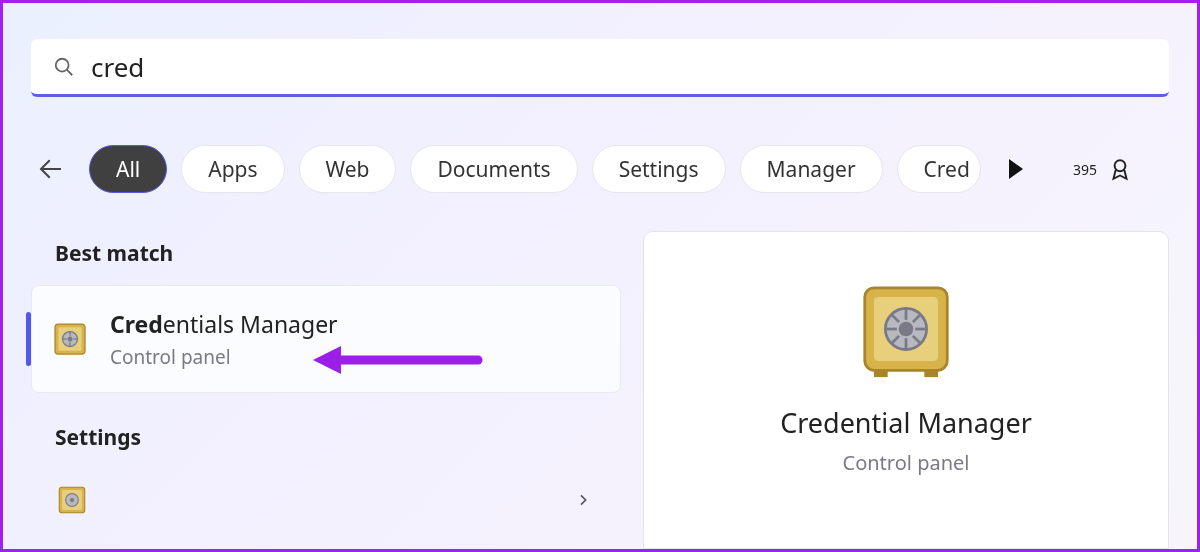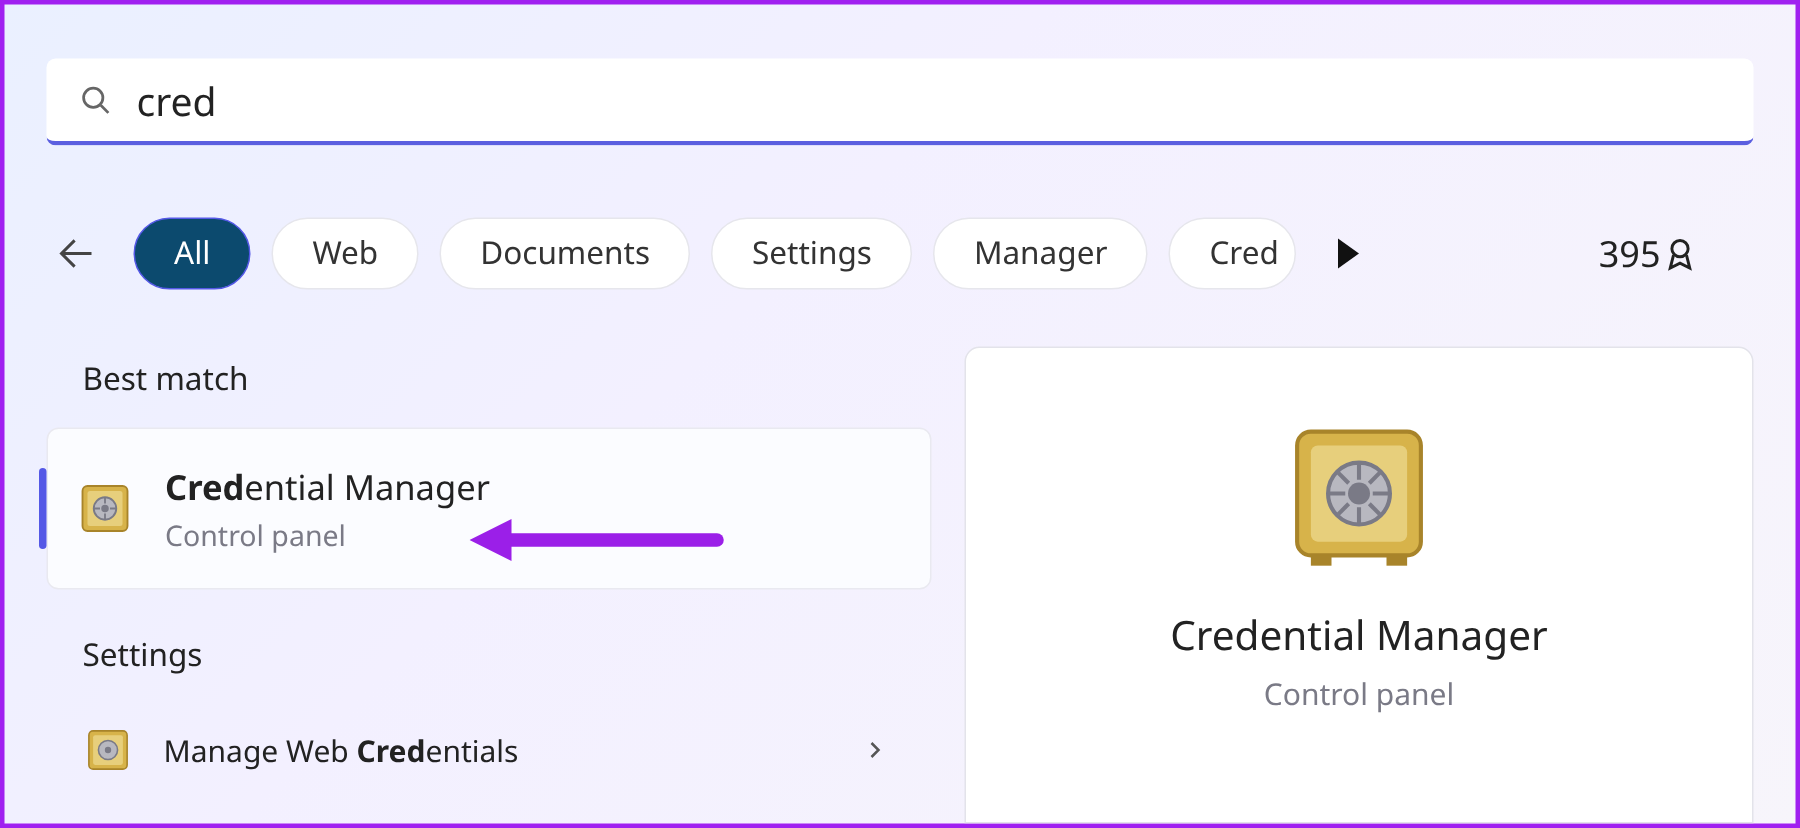--- a/index.html
+++ b/index.html
@@ -8,28 +8,28 @@
 
   
   .search-wrap { position: absolute; left: 28px; right: 28px; top: 36px; height: 58px; background: #fff; border-radius: 6px; border-bottom: 3px solid #5b5fe0; display: flex; align-items: center; padding: 0 22px; }
   .search-icon { width: 22px; height: 22px; margin-right: 16px; color: #666; }
   .search-input { flex: 1; border: none; outline: none; font-size: 26px; font-weight: 400; color: #222; font-family: inherit; background: transparent; }
 
   
   .filter-row { position: absolute; left: 28px; right: 28px; top: 138px; height: 56px; display: flex; align-items: center; }
   .back-arrow { width: 40px; height: 40px; display: flex; align-items: center; justify-content: center; margin-right: 18px; color: #444; }
   .pill { height: 48px; padding: 0 26px; border-radius: 24px; background: #fff; color: #333; font-size: 21px; display: inline-flex; align-items: center; margin-right: 14px; border: 1px solid #e6e6ec; white-space: nowrap; cursor: pointer; }
-  .pill.active { background: #0c4a6e; color: #fff; border-color: #5458e6; text-align: center; }
+  .pill.active { background: #404040; color: #fff; border-color: #5458e6; text-align: center; }
   .pill.cut { padding-right: 10px; }
   .more-tri { width: 0; height: 0; border-top: 10px solid transparent; border-bottom: 10px solid transparent; border-left: 14px solid #111; margin-left: 14px; }
-  .rewards { position: absolute; right: 36px; top: 0; height: 56px; display: flex; align-items: center; font-size: 24px; color: #222; }
+  .rewards { position: absolute; right: 36px; top: 0; height: 56px; display: flex; align-items: center; font-size: 14px; color: #222; gap: 10px; }
 
   
   .left { position: absolute; left: 28px; top: 228px; width: 590px; }
-  .section-label { font-size: 21px; font-weight: 400; color: #222; padding: 8px 24px 18px 24px; }
+  .section-label { font-size: 21px; font-weight: 700; color: #222; padding: 8px 24px 18px 24px; }
   .best-card { background: #fbfcff; border: 1px solid #e9e9f0; border-radius: 8px; padding: 22px 24px 22px 18px; display: flex; align-items: center; position: relative; }
   .best-card::before { content: ""; position: absolute; left: -6px; top: 26px; bottom: 26px; width: 5px; background: #5458e6; border-radius: 3px; }
   .vault-icon-sm { width: 40px; height: 40px; margin-right: 20px; flex-shrink: 0; }
   .best-title { font-size: 23px; color: #222; }
   .best-title-prefix { font-weight: 700; }
   .best-sub { font-size: 19px; color: #7a7a86; margin-top: 4px; }
 
   .settings-item { display: flex; align-items: center; padding: 14px 24px; position: relative; }
   .settings-item .vault-icon-sm { width: 34px; height: 34px; margin-right: 20px; }
   .settings-text { font-size: 20px; color: #222; }
@@ -61,20 +61,21 @@
 </div>
 
 <div class="filter-row">
   <span class="back-arrow">
     <svg viewBox="0 0 24 24" width="30" height="30" fill="none" stroke="currentColor" stroke-width="1.6">
       <line x1="4" y1="12" x2="20" y2="12"></line>
         <polyline points="11 5 4 12 11 19"></polyline>
     </svg>
   </span>
   <span class="pill active">All</span>
+  <span class="pill">Apps</span>
   <span class="pill">Web</span>
   <span class="pill">Documents</span>
   <span class="pill">Settings</span>
   <span class="pill">Manager</span>
   <span class="pill cut">Cred</span>
   <span class="more-tri"></span>
 
   <div class="rewards">
     <span>395</span>
     <span>
@@ -97,40 +98,37 @@
         <circle cx="24" cy="24" r="9" fill="#b8b8c0" stroke="#7a7a86" stroke-width="1.5"></circle>
         <circle cx="24" cy="24" r="3" fill="#7a7a86"></circle>
         <line x1="24" y1="15" x2="24" y2="20" stroke="#7a7a86" stroke-width="1.5"></line>
         <line x1="24" y1="28" x2="24" y2="33" stroke="#7a7a86" stroke-width="1.5"></line>
         <line x1="15" y1="24" x2="20" y2="24" stroke="#7a7a86" stroke-width="1.5"></line>
         <line x1="28" y1="24" x2="33" y2="24" stroke="#7a7a86" stroke-width="1.5"></line>
       </svg>
     </span>
     <div>
       <div class="best-title">
-        <span class="best-title-prefix">Cred</span><span>ential Manager</span>
+        <span class="best-title-prefix">Cred</span><span>entials Manager</span>
       </div>
       <div class="best-sub">Control panel</div>
     </div>
   </div>
 
   <div class="section-label" style="margin-top:22px;">Settings</div>
 
   <div class="settings-item">
     <span class="vault-icon-sm">
       <svg viewBox="0 0 48 48" width="34" height="34">
         <rect x="6" y="6" width="36" height="36" rx="4" fill="#d7b34a" stroke="#a8842a" stroke-width="1.5"></rect>
         <rect x="10" y="10" width="28" height="28" rx="2" fill="#e7cf7c"></rect>
         <circle cx="24" cy="24" r="9" fill="#b8b8c0" stroke="#7a7a86" stroke-width="1.5"></circle>
         <circle cx="24" cy="24" r="3" fill="#7a7a86"></circle>
       </svg>
     </span>
-    <div class="settings-text">
-      <span>Manage Web </span><span class="bold">Cred</span><span>entials</span>
-    </div>
     <span class="chev">
       <svg viewBox="0 0 24 24" width="16" height="16" fill="none" stroke="currentColor" stroke-width="2.5">
           <polyline points="9 5 16 12 9 19"></polyline>
         </svg>
     </span>
   </div>
 </div>
 
 <svg class="anno-arrow" viewBox="0 0 170 30">
   <line x1="165" y1="15" x2="20" y2="15" stroke="#9b1fe8" stroke-width="9" stroke-linecap="round"></line>

